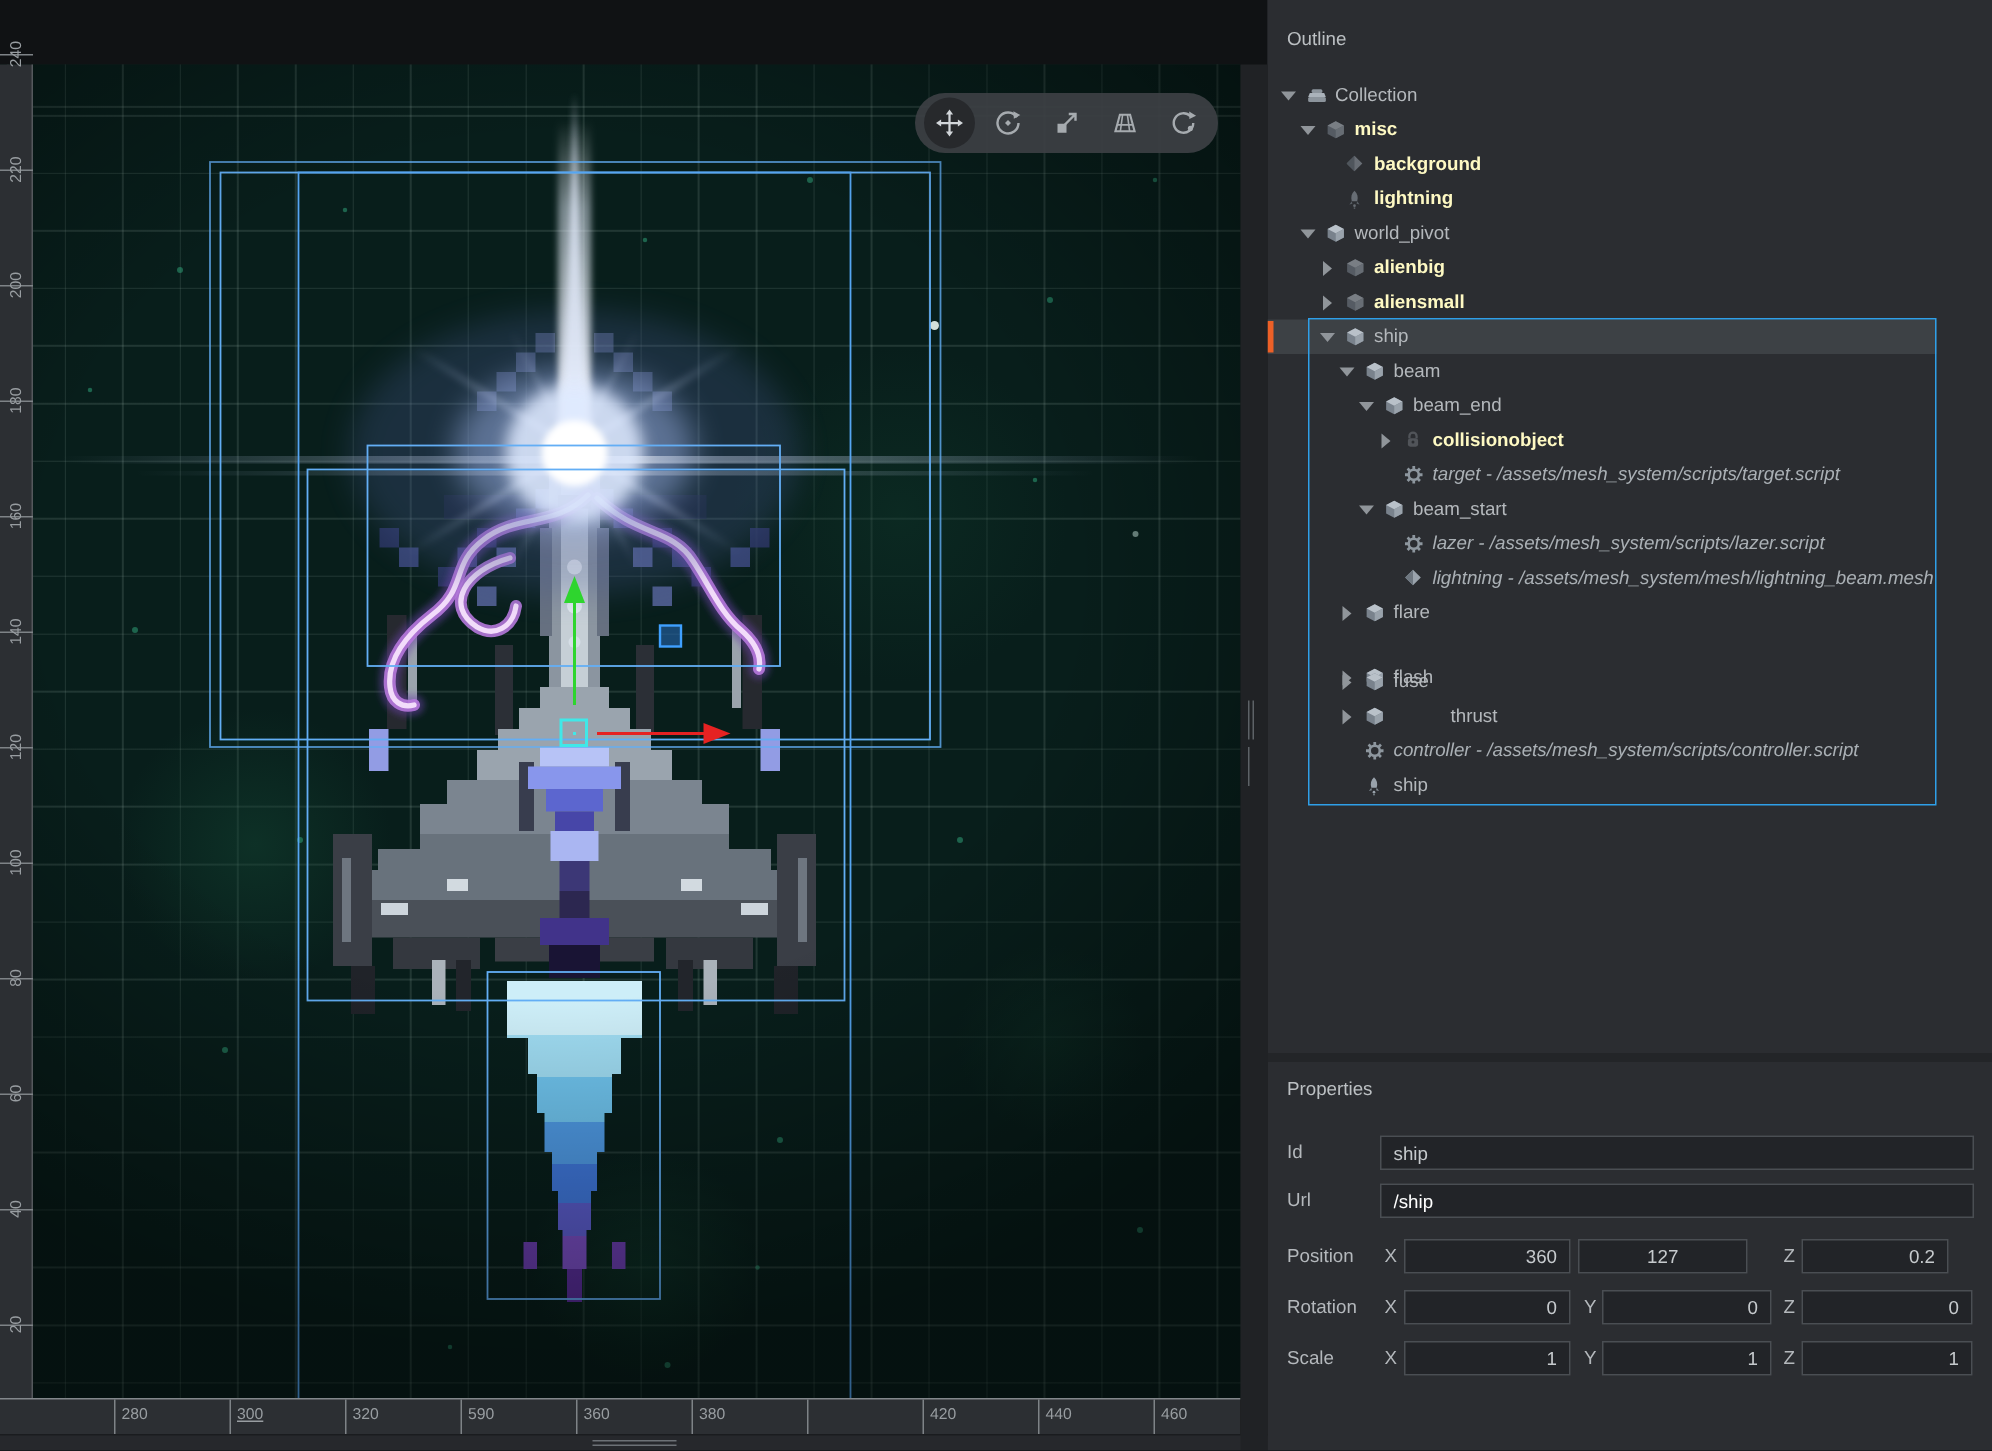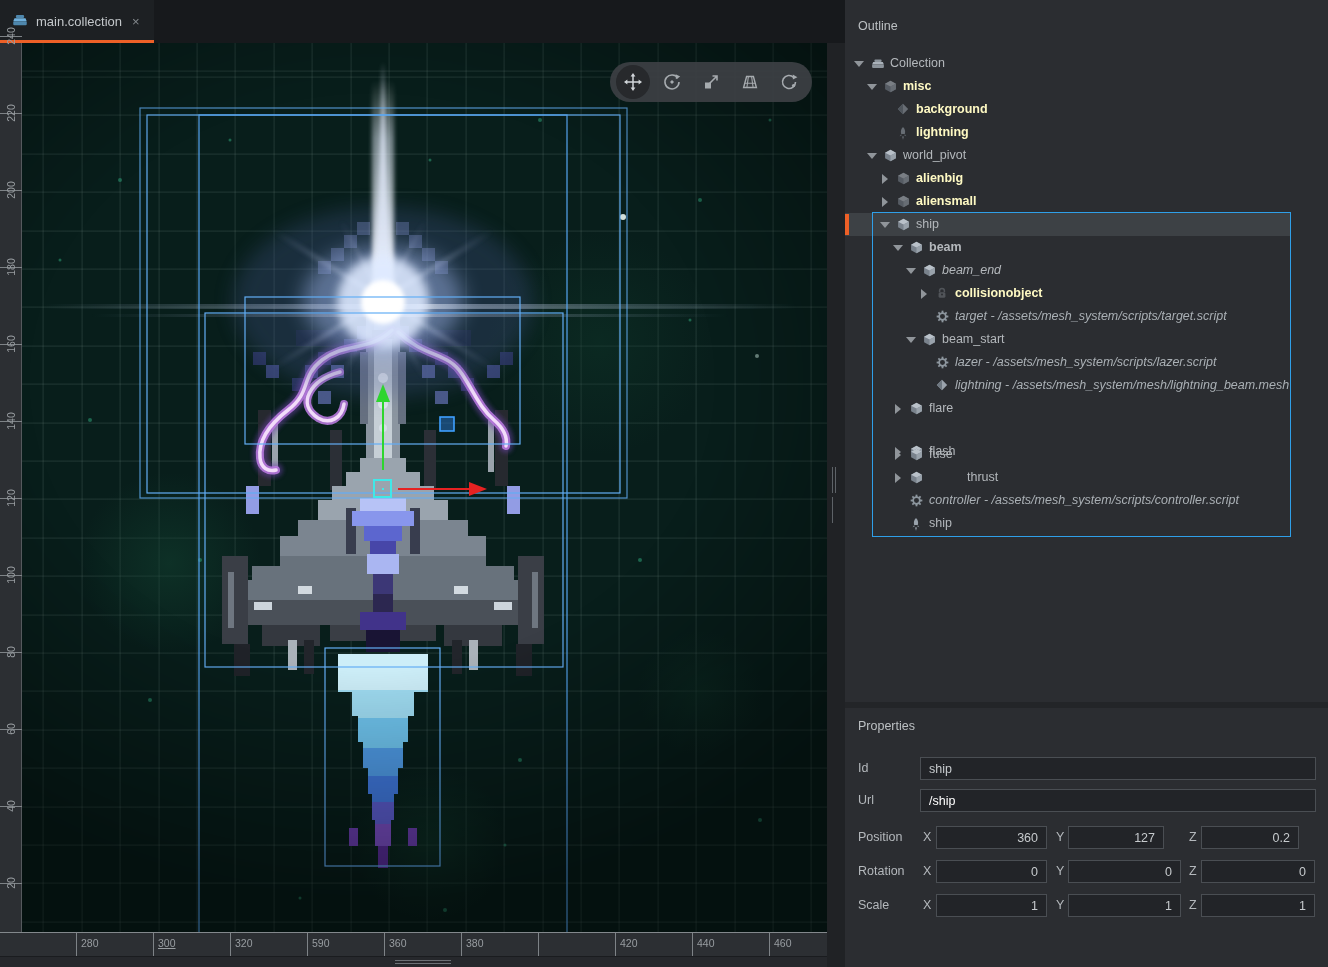--- a/index.html
+++ b/index.html
@@ -88,34 +88,20 @@
   .prop-input.muted{color:#ffffff;}
   .prop-input.num{text-align:right;}
 </style>
 </head>
 <body>
 
 <div class="app">
 
   <div class="left-pane">
 
-    <div class="tab-bar">
-      <div class="tab">
-        <span class="t-icon-inline">
-          <svg width="16" height="14" viewBox="0 0 14 12">
-            <path d="M2.2 4.5h9.6l1.1 2.6H1.1Z" fill="#6fb0dd"></path>
-            <rect x="1.1" y="7.1" width="11.8" height="3.6" rx="1" fill="#4e87ad"></rect>
-            <rect x="3.4" y="1.7" width="7.2" height="2.6" rx="1" fill="#4e87ad"></rect>
-          </svg>
-        </span>
-        <span class="tab-title">main.collection</span>
-        <span class="tab-close">×</span>
-        <span class="tab-underline"></span>
-      </div>
-    </div>
 
     <div class="viewport">
       <svg class="scene-svg" viewBox="0 43 845 889">
         <defs>
           <filter id="b2" x="-50%" y="-50%" width="200%" height="200%">
               <feGaussianBlur stdDeviation="2"></feGaussianBlur>
             </filter>
           <filter id="b5" x="-50%" y="-50%" width="200%" height="200%">
               <feGaussianBlur stdDeviation="5"></feGaussianBlur>
             </filter>
@@ -498,30 +484,30 @@
             </svg></span>
           <span class="t-label" style="left: 71px;">ship</span>
         </div>
         <div class="tree-row" style="top: 184px;">
           <span class="expander open" style="left: 48px; top: 7px;"></span>
           <span class="t-icon" style="left: 65px;"><svg width="13" height="13" viewBox="0 0 12 12">
               <path d="M6 .8 11 3.4v5.2L6 11.2 1 8.6V3.4Z" fill="#79828c"></path>
               <path d="M6 .8 11 3.4 6 6 1 3.4Z" fill="#b9c1c9"></path>
               <path d="M6 6l5-2.6v5.2L6 11.2Z" fill="#99a2ab"></path>
             </svg></span>
-          <span class="t-label" style="left: 84px; font-weight: bold;">beam</span>
+          <span class="t-label" style="left: 84px;">beam</span>
         </div>
         <div class="tree-row" style="top: 207px;">
           <span class="expander open" style="left: 61px; top: 7px;"></span>
           <span class="t-icon" style="left: 78px;"><svg width="13" height="13" viewBox="0 0 12 12">
               <path d="M6 .8 11 3.4v5.2L6 11.2 1 8.6V3.4Z" fill="#79828c"></path>
               <path d="M6 .8 11 3.4 6 6 1 3.4Z" fill="#b9c1c9"></path>
               <path d="M6 6l5-2.6v5.2L6 11.2Z" fill="#99a2ab"></path>
             </svg></span>
-          <span class="t-label" style="left: 97px; font-style: italic;">beam_end</span>
+          <span class="t-label" style="left: 97px;">beam_end</span>
         </div>
         <div class="tree-row dim" style="top: 230px;">
           <span class="expander closed" style="left: 74px; top: 7px;"></span>
           <span class="t-icon" style="left: 91px;"><svg width="12" height="13" viewBox="0 0 12 13">
               <path d="M3.6 5.2V3.8a2.4 2.4 0 0 1 4.8 0v1.4" fill="none" stroke="#70757b" stroke-width="1.5"></path>
               <rect x="2.6" y="5.2" width="6.8" height="5.6" rx="1.6" fill="#70757b"></rect>
               <circle cx="6" cy="7.6" r="1" fill="#2b2d31"></circle>
             </svg></span>
           <span class="t-label" style="left: 110px;">collisionobject</span>
         </div>
@@ -643,21 +629,21 @@
     <div class="panel-header props-header">Properties</div>
     <div id="props">
         <div class="prop-label" style="left: 13px; top: 761px;">Id</div>
         <input class="prop-input" value="ship" style="left: 75px; top: 757px; width: 396px;">
         <div class="prop-label" style="left: 13px; top: 793px;">Url</div>
         <input class="prop-input muted" value="/ship" style="left: 75px; top: 789px; width: 396px;">
         <div class="prop-label" style="left: 13px; top: 830px;">Position</div>
         <div class="prop-label" style="left: 78px; top: 830px;">X</div>
         <input class="prop-input num" value="360" style="left: 91px; top: 826px; width: 111px;">
         <div class="prop-label" style="left: 211px; top: 830px;">Y</div>
-        <input class="prop-input num" value="127" style="left: 223px; top: 826px; width: 96px;">
+        <input class="prop-input num" value="127" style="left: 207px; top: 826px; width: 113px; text-align: center;">
         <div class="prop-label" style="left: 344px; top: 830px;">Z</div>
         <input class="prop-input num" value="0.2" style="left: 356px; top: 826px; width: 98px;">
         <div class="prop-label" style="left: 13px; top: 864px;">Rotation</div>
         <div class="prop-label" style="left: 78px; top: 864px;">X</div>
         <input class="prop-input num" value="0" style="left: 91px; top: 860px; width: 111px;">
         <div class="prop-label" style="left: 211px; top: 864px;">Y</div>
         <input class="prop-input num" value="0" style="left: 223px; top: 860px; width: 113px;">
         <div class="prop-label" style="left: 344px; top: 864px;">Z</div>
         <input class="prop-input num" value="0" style="left: 356px; top: 860px; width: 114px;">
         <div class="prop-label" style="left: 13px; top: 898px;">Scale</div>

